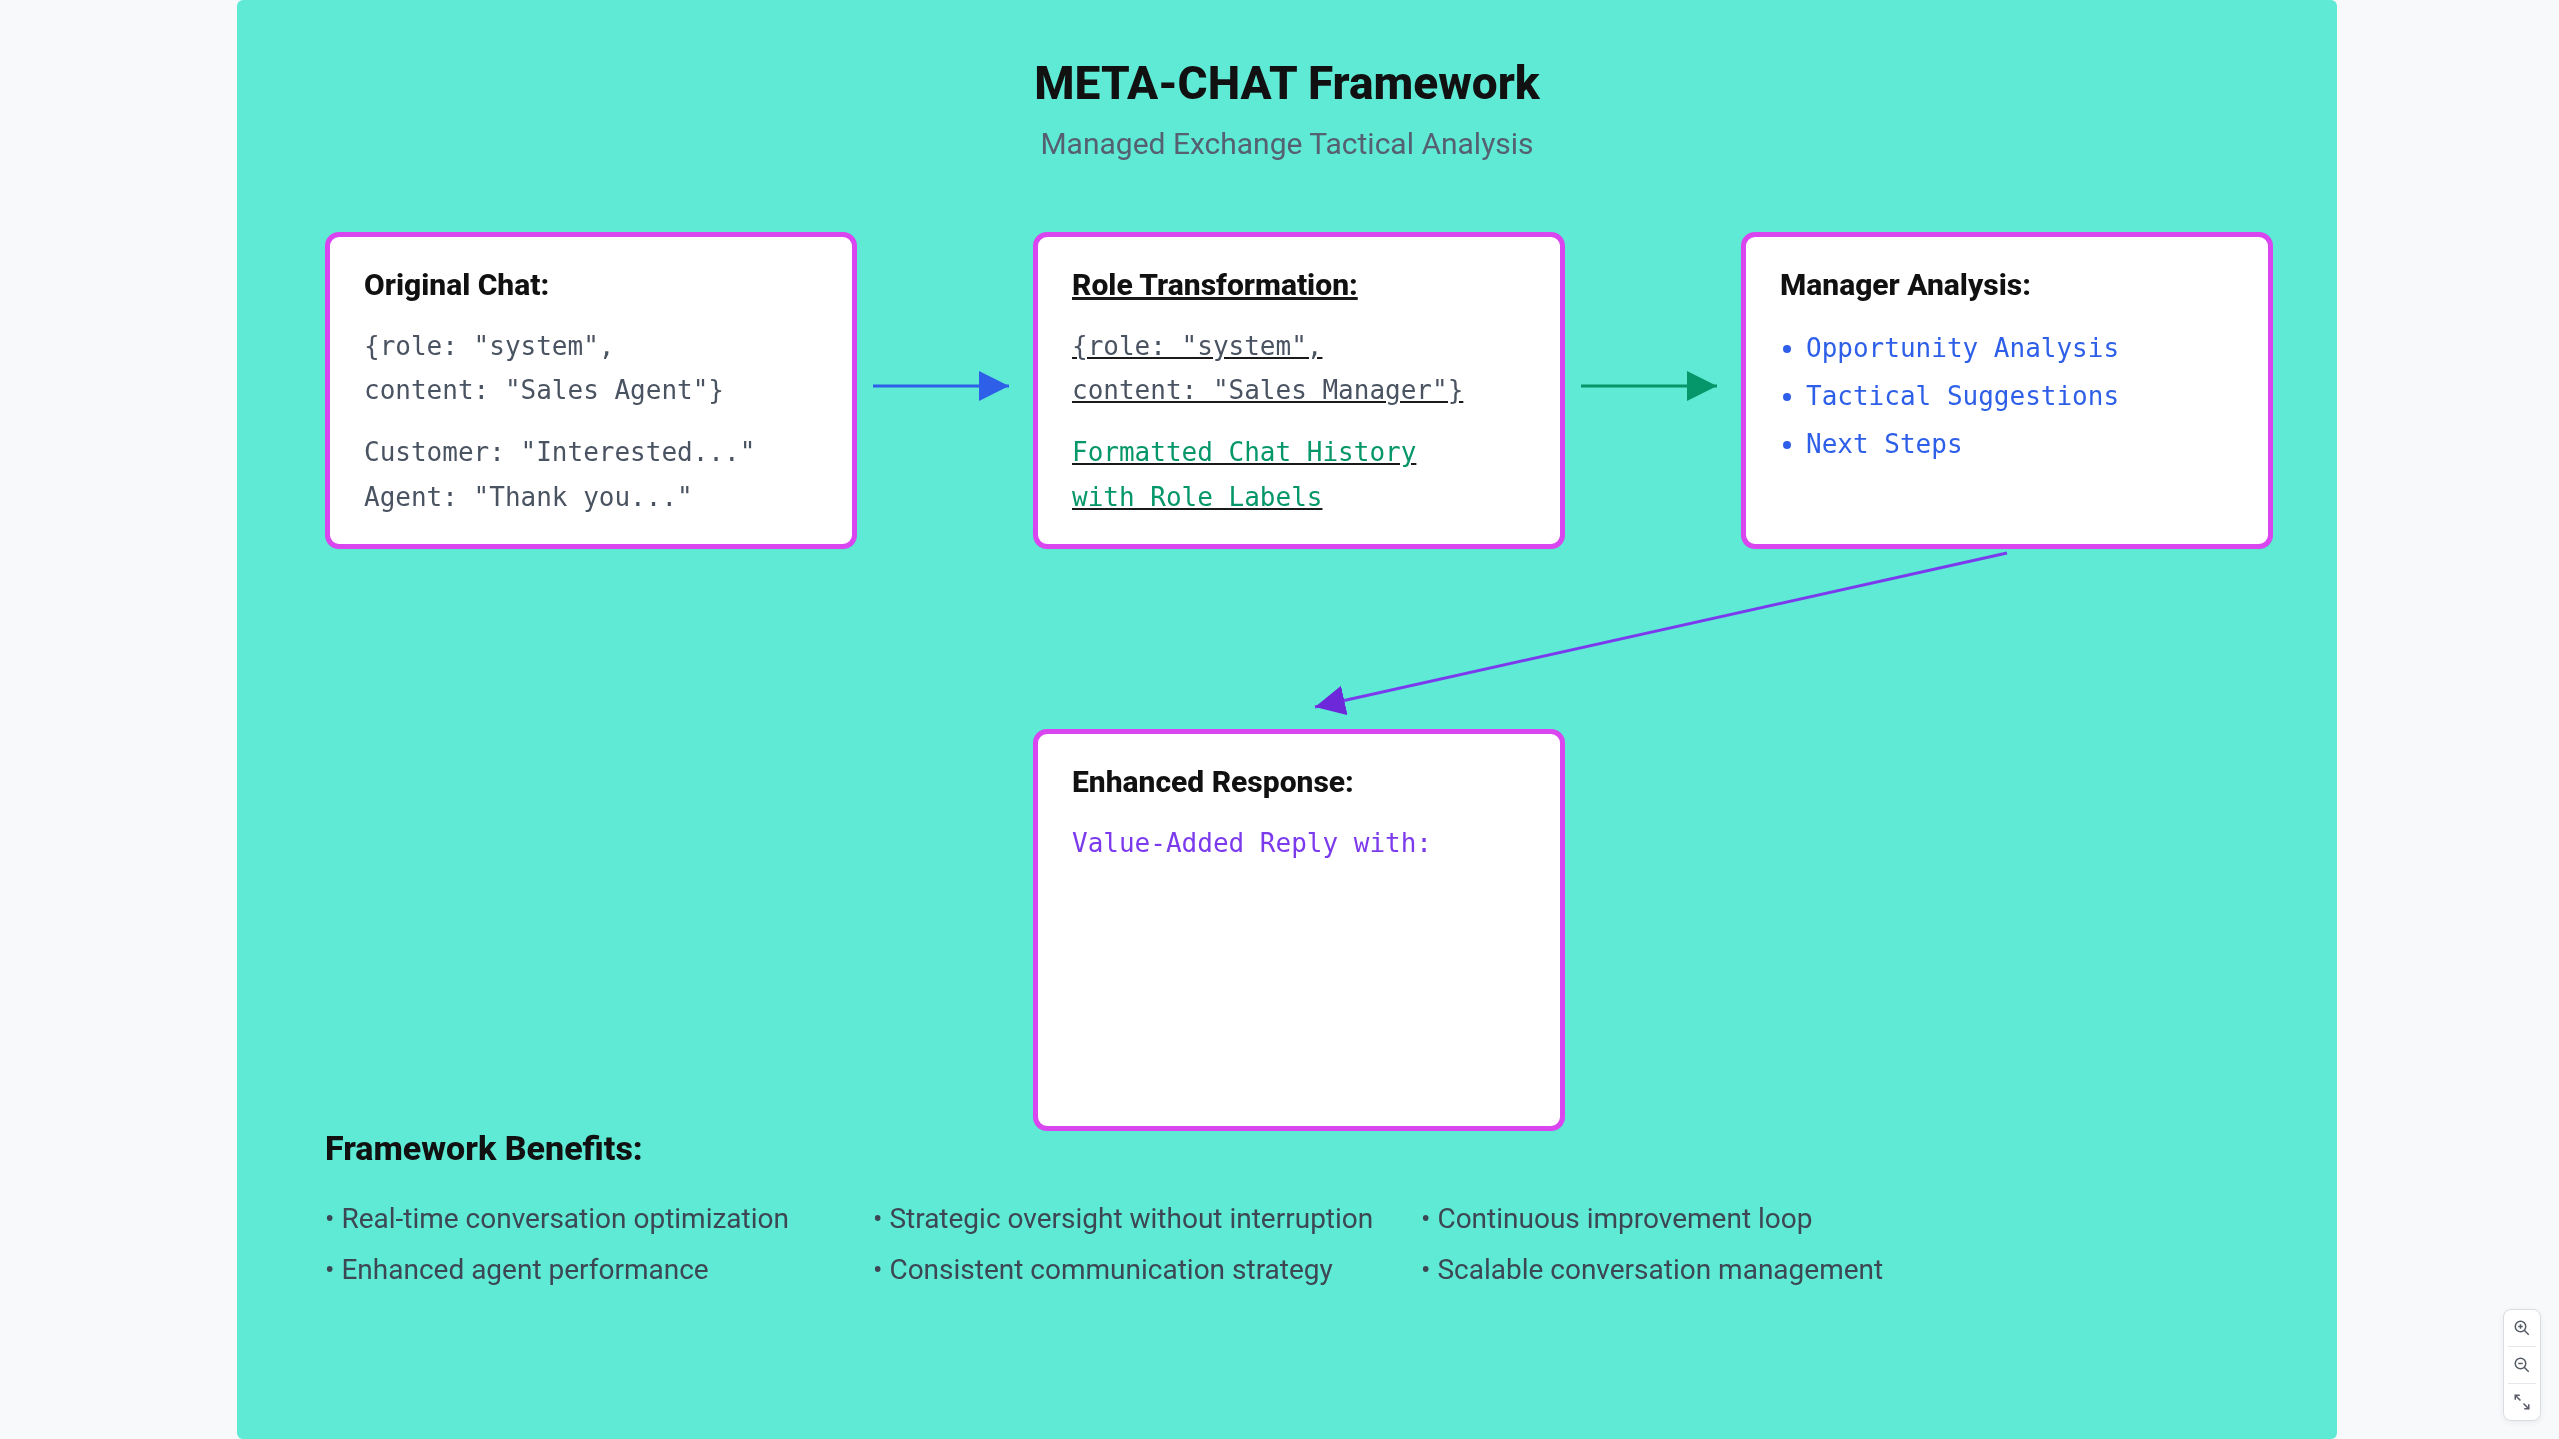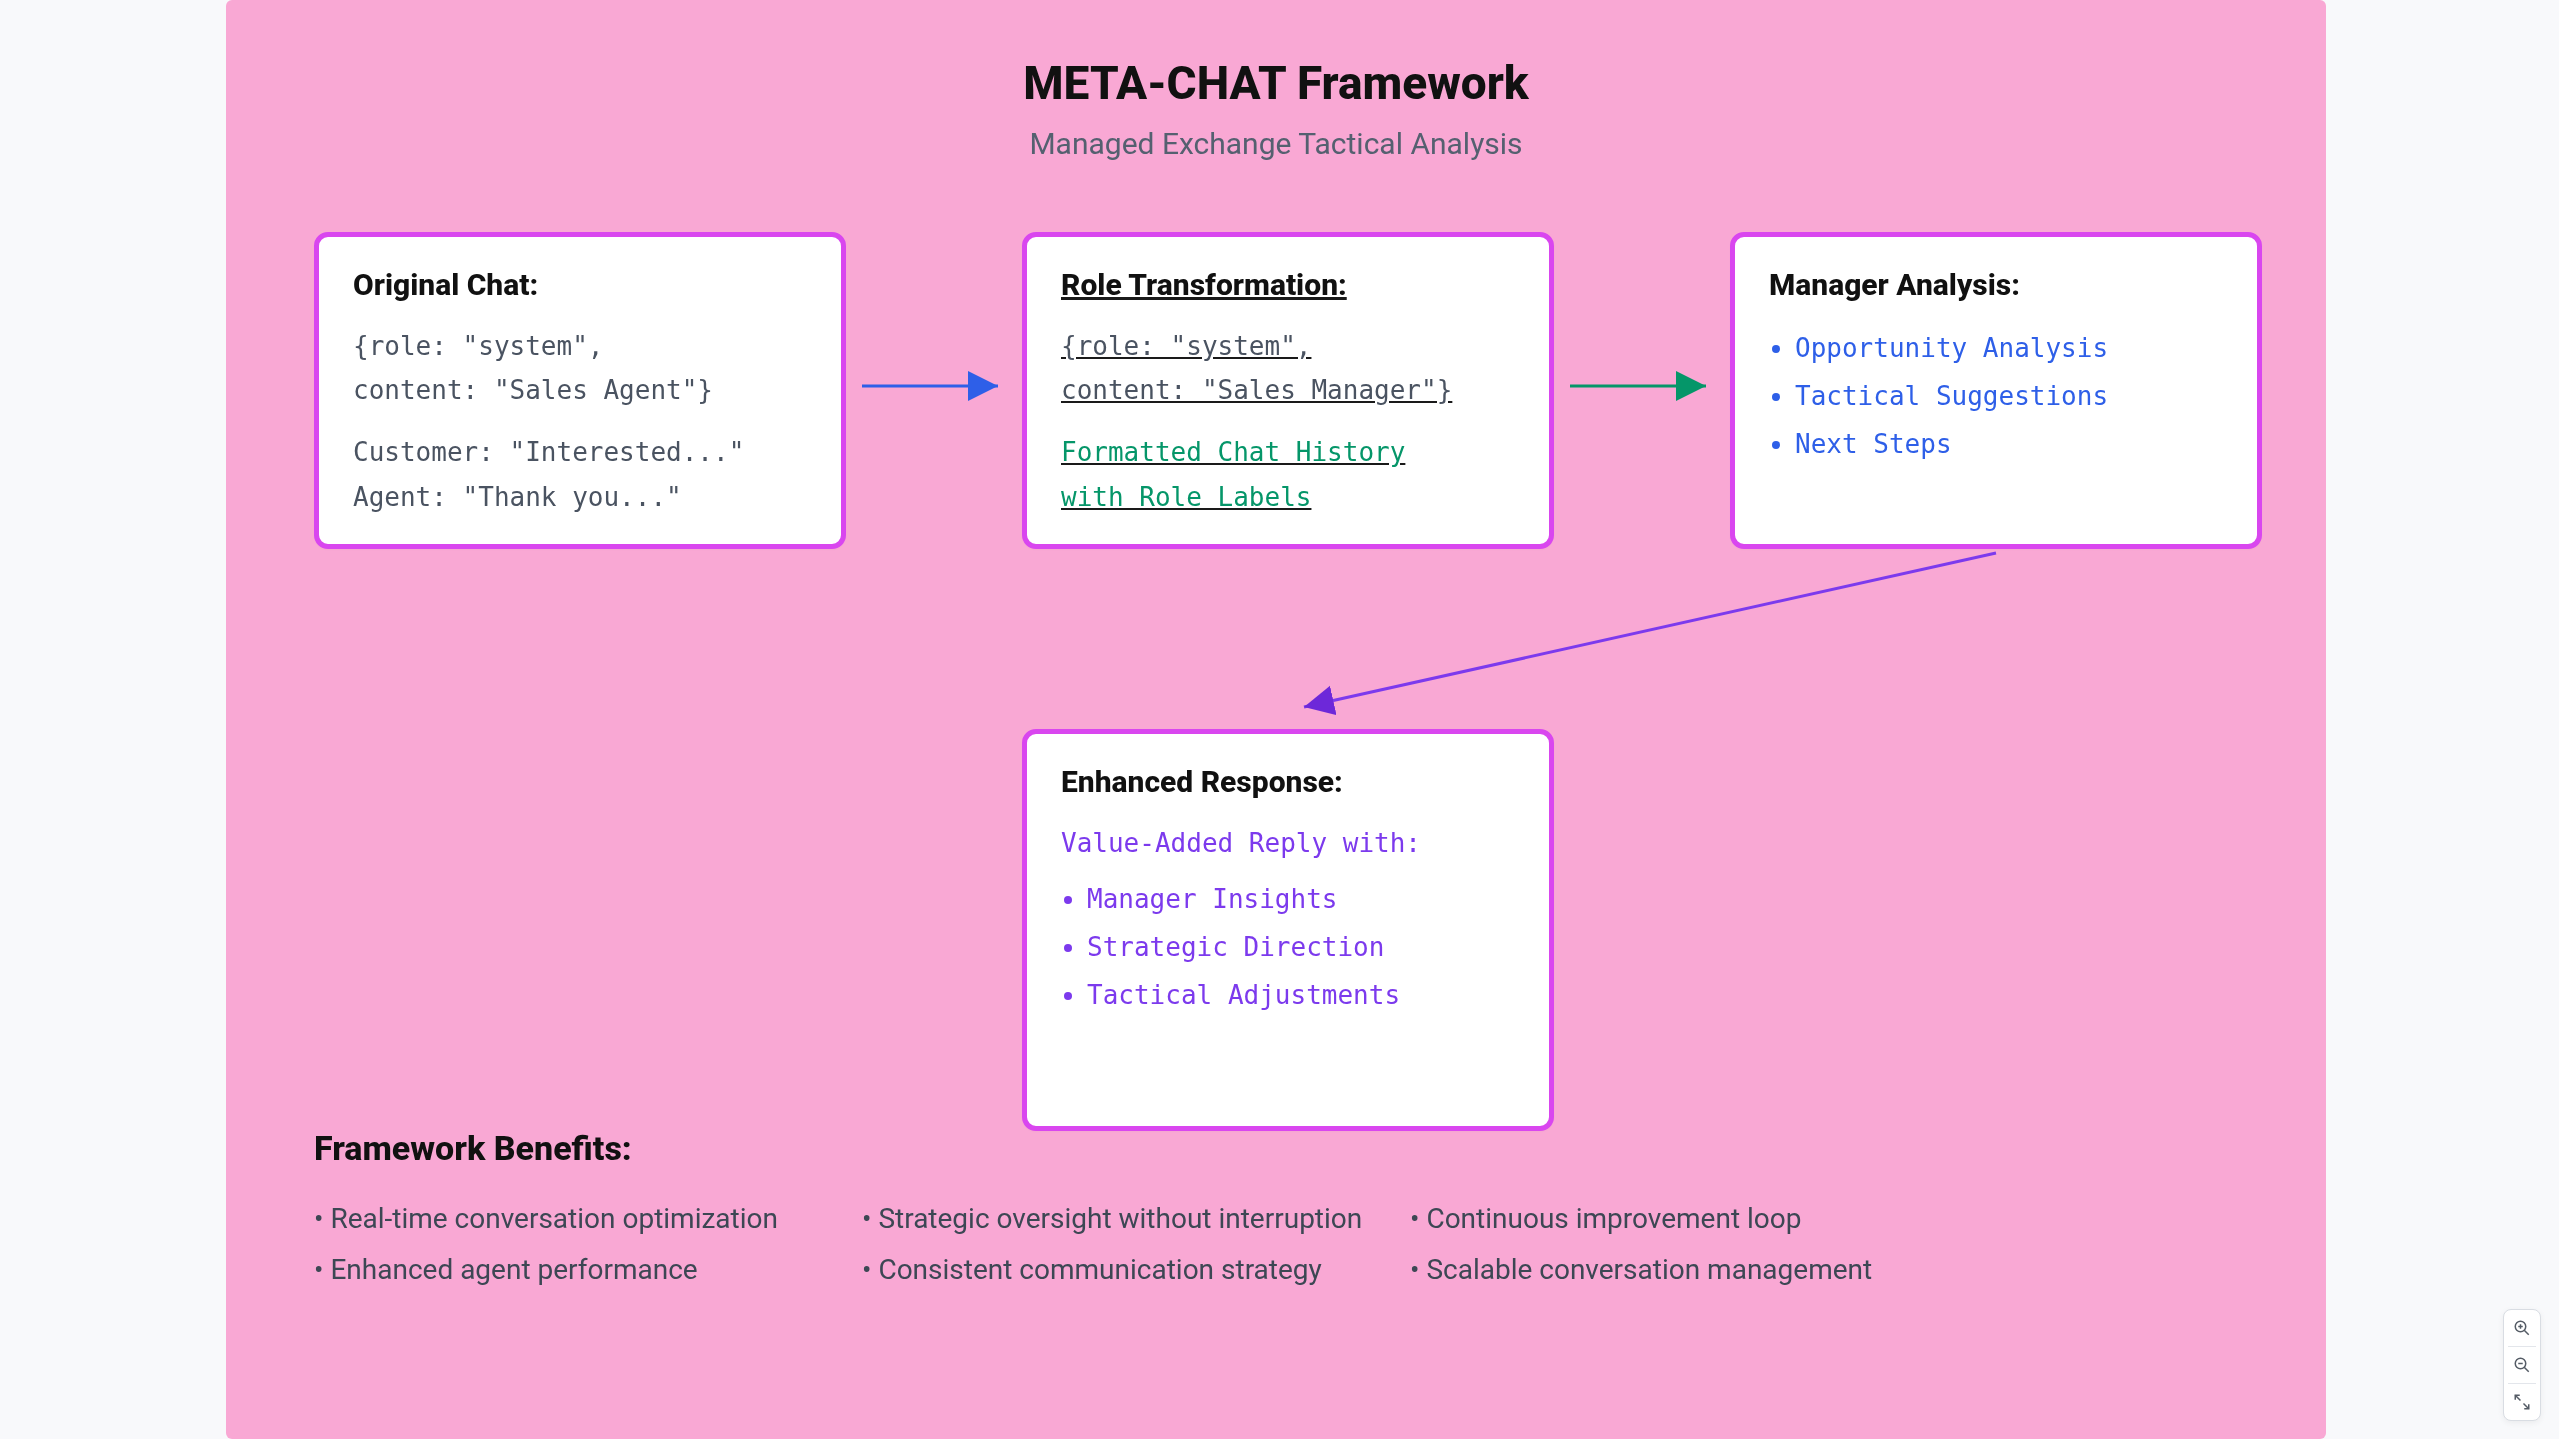--- a/index.html
+++ b/index.html
@@ -11,25 +11,25 @@
     overflow: hidden;
   }
   .canvas {
     position: relative;
     width: 2559px;
     height: 1439px;
     transform-origin: top left;
   }
   .inner {
     position: absolute;
-    left: 226px;
+    left: 237px;
     top: 0;
     width: 2100px;
     height: 1439px;
-    background: #f9a8d4;
+    background: #5eead4;
     border-radius: 6px;
   }
   .title {
     text-align: center;
     font-weight: 800;
     font-size: 46px;
     color: #111;
     padding-top: 56px;
   }
   .subtitle {
@@ -179,25 +179,20 @@
       <ul class="mono-list blue">
         <li>Opportunity Analysis</li>
         <li>Tactical Suggestions</li>
         <li>Next Steps</li>
       </ul>
     </div>
 
     <div class="card" id="card4">
       <h3>Enhanced Response:</h3>
       <div class="mono mono-purple" style="margin-bottom:10px;">Value-Added Reply with:</div>
-      <ul class="mono-list purple">
-        <li>Manager Insights</li>
-        <li>Strategic Direction</li>
-        <li>Tactical Adjustments</li>
-      </ul>
     </div>
 
     <svg class="arrow" style="left:636px; top:366px; width:150px; height:40px;" viewBox="0 0 150 40">
       <defs>
         <marker id="ah-blue" markerWidth="12" markerHeight="12" refX="10" refY="5" orient="auto">
           <path d="M0,0 L10,5 L0,10 Z" fill="#2e5fe8"></path>
         </marker>
       </defs>
       <line x1="0" y1="20" x2="136" y2="20" stroke="#2e5fe8" stroke-width="3" marker-end="url(#ah-blue)"></line>
     </svg>

